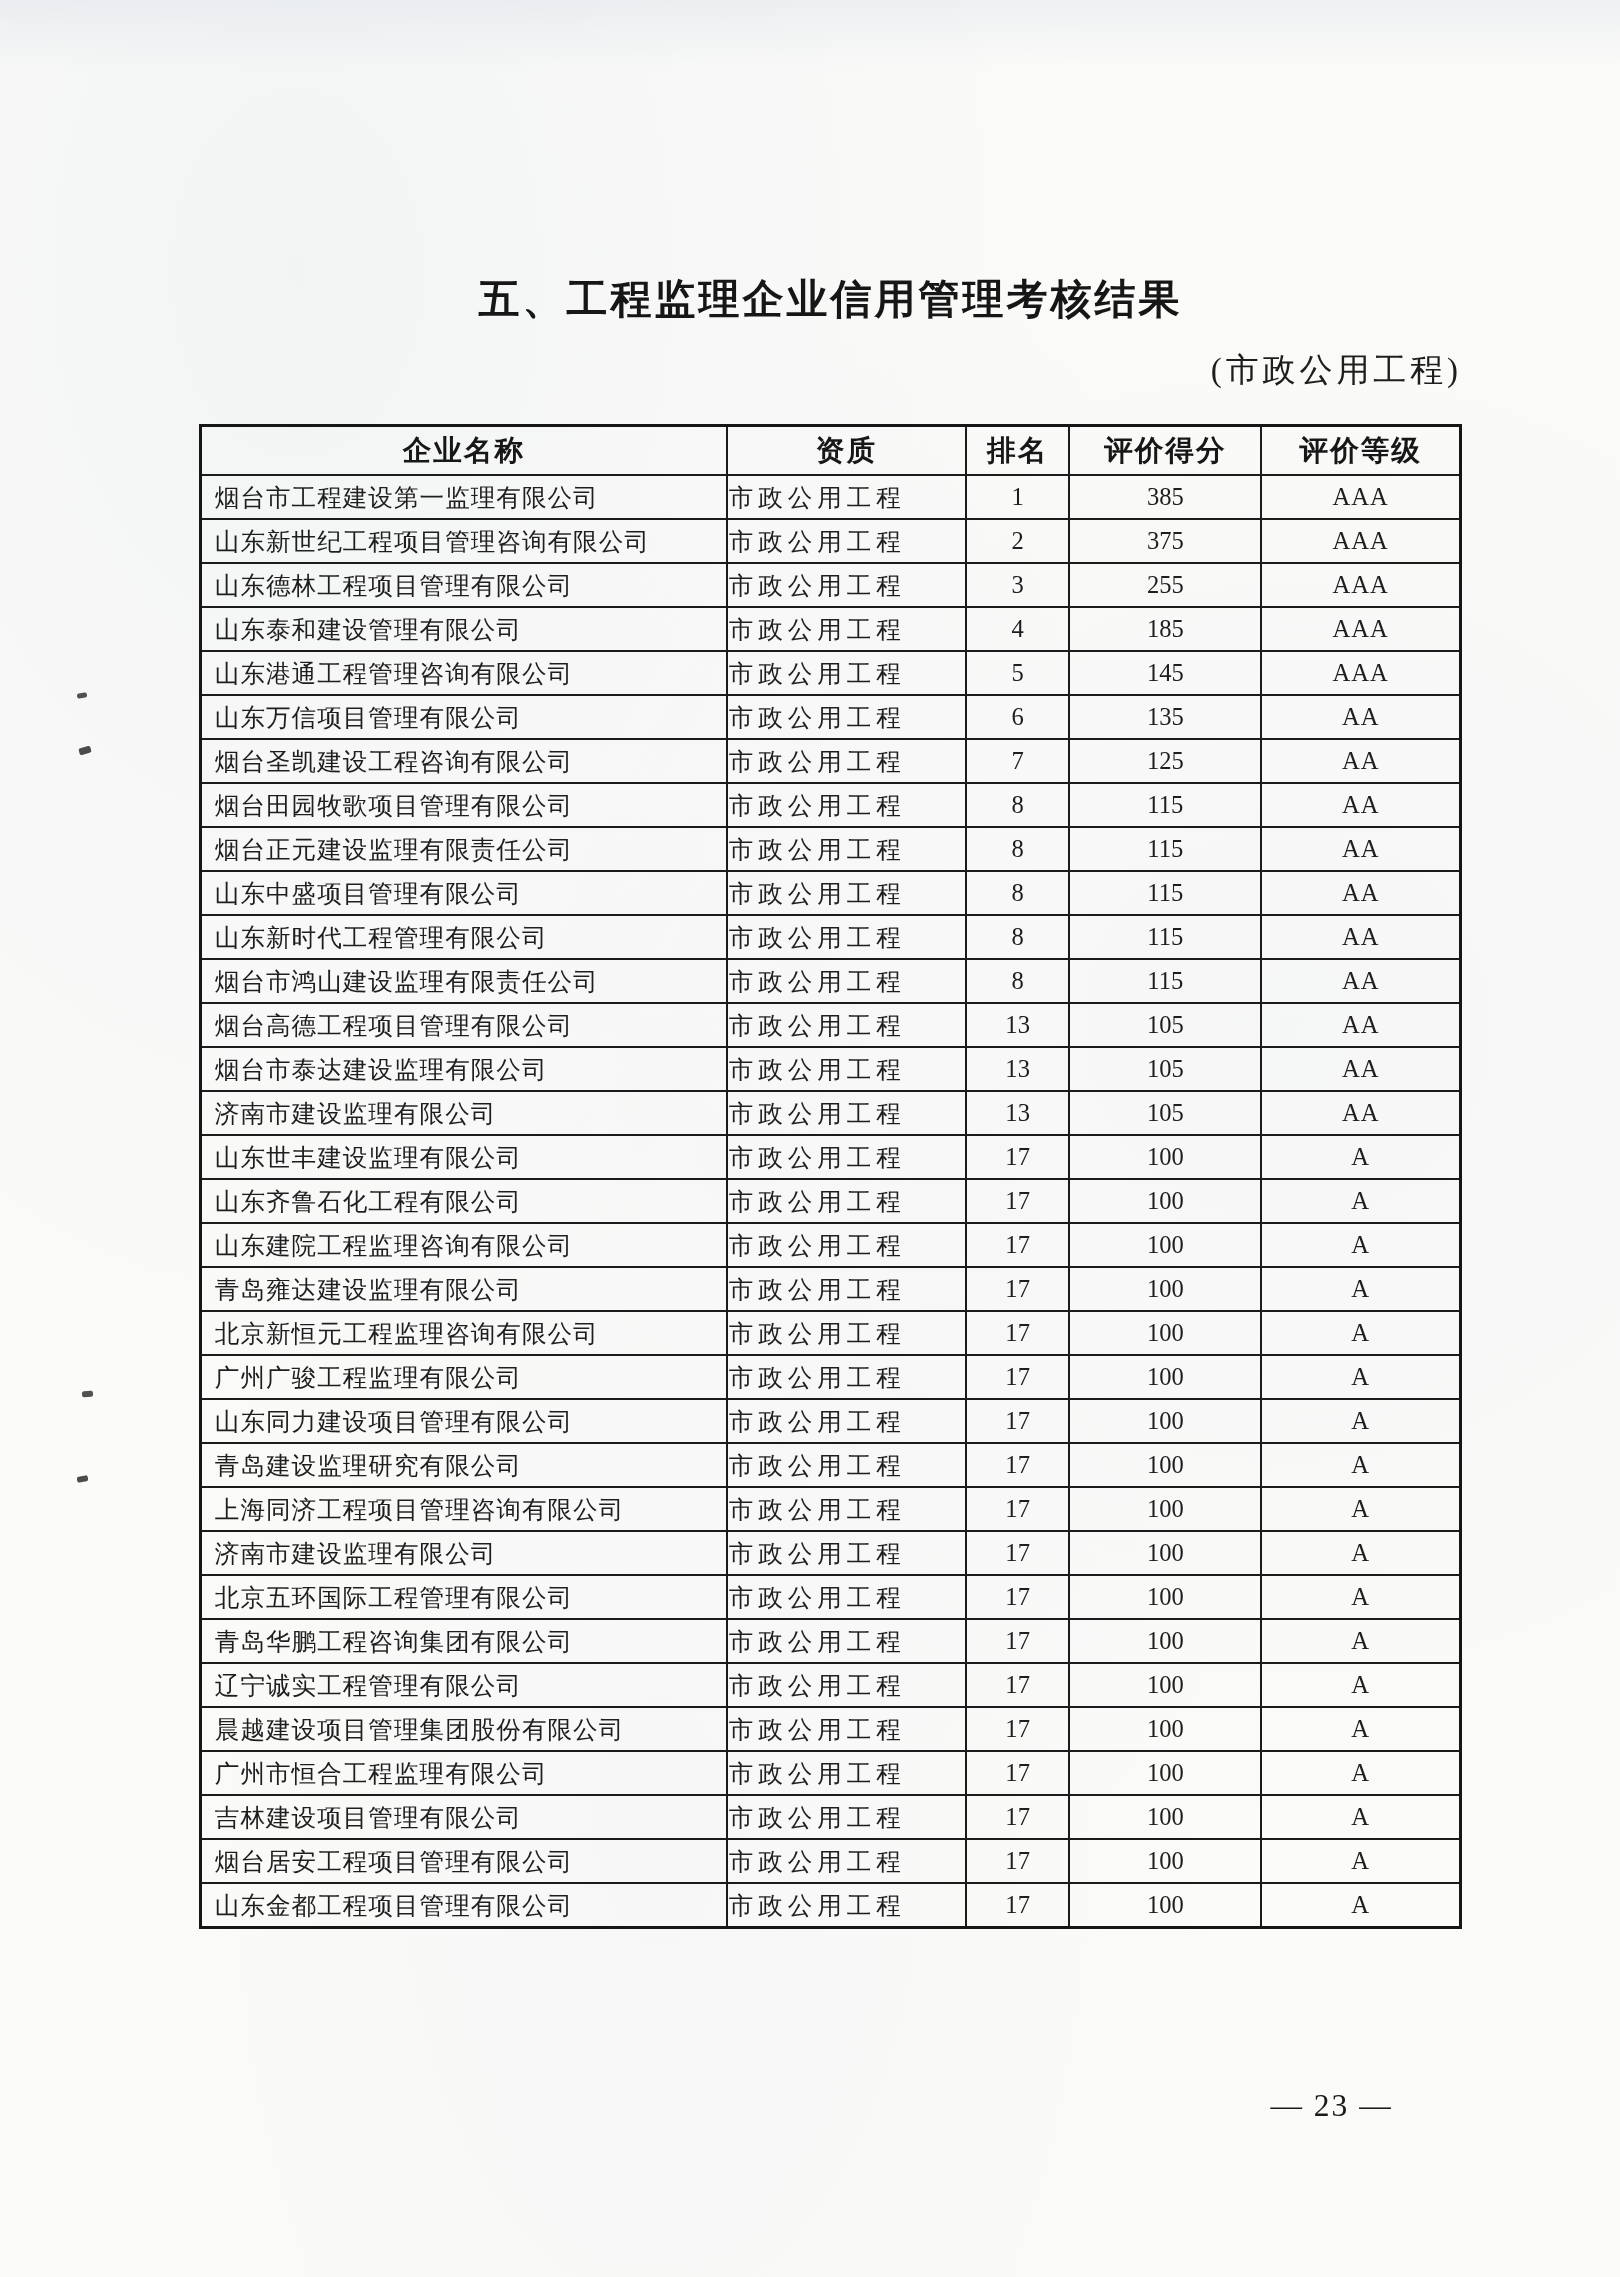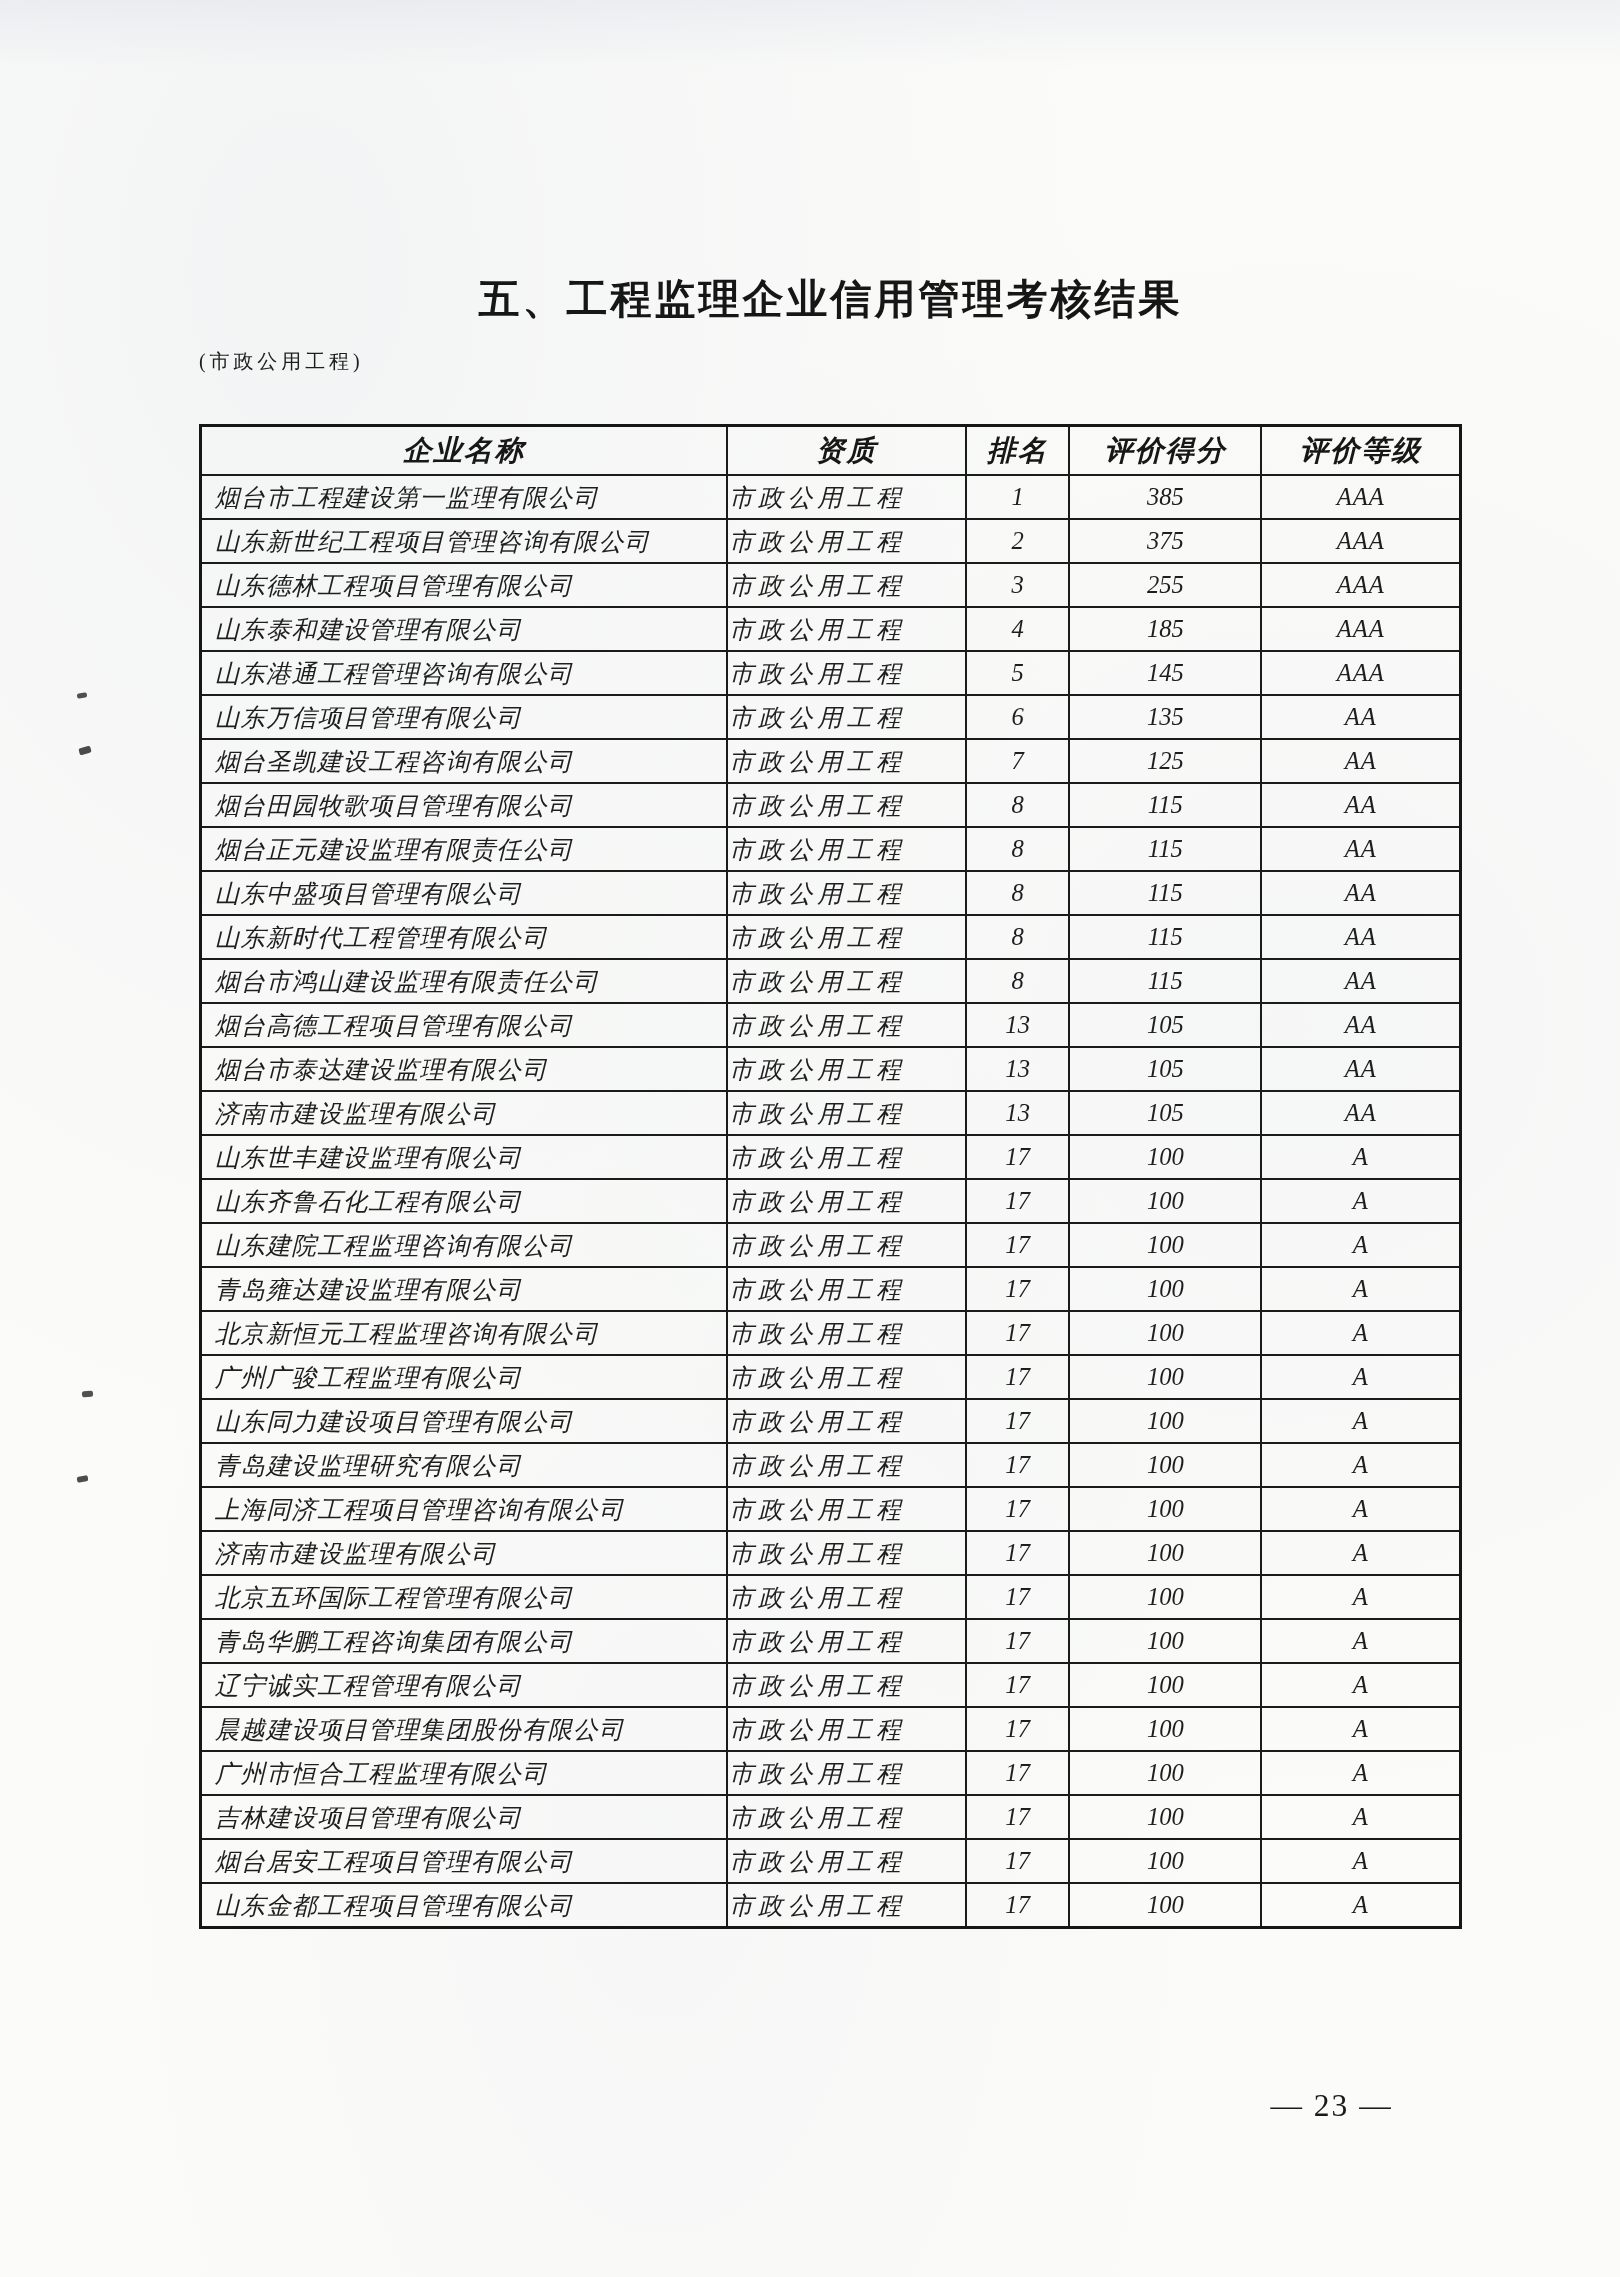--- a/index.html
+++ b/index.html
@@ -29,40 +29,40 @@
     font-family:"Liberation Sans","DejaVu Sans",sans-serif;
     font-weight:bold;
     font-size:41px;
     letter-spacing:3px;
     color:#161616;
     white-space:nowrap;
   }
   .subtitle{
     position:absolute;
     left:199px; top:348px; width:1263px;
-    text-align:left;
-    font-size:20px;
+    text-align:right;
+    font-size:33px;
     letter-spacing:3.9px;
     color:#1d1d1d;
     white-space:nowrap;
   }
   table.results{
     position:absolute;
     left:199px; top:424px;
     width:1263px;
     border-collapse:collapse;
     table-layout:fixed;
     background:transparent;
   }
   table.results th, table.results td{
     border:2px solid #1b1b1b;
     overflow:hidden;
     white-space:nowrap;
   }
-  table.results{border:3px solid #161616;font-style:italic;}
+  table.results{border:3px solid #161616;}
   table.results th{
     height:45px;
     font-family:"Liberation Sans","DejaVu Sans",sans-serif;
     font-weight:bold;
     font-size:28.6px;
     letter-spacing:2px;
     text-align:center;
     vertical-align:middle;
     color:#171717;
   }

